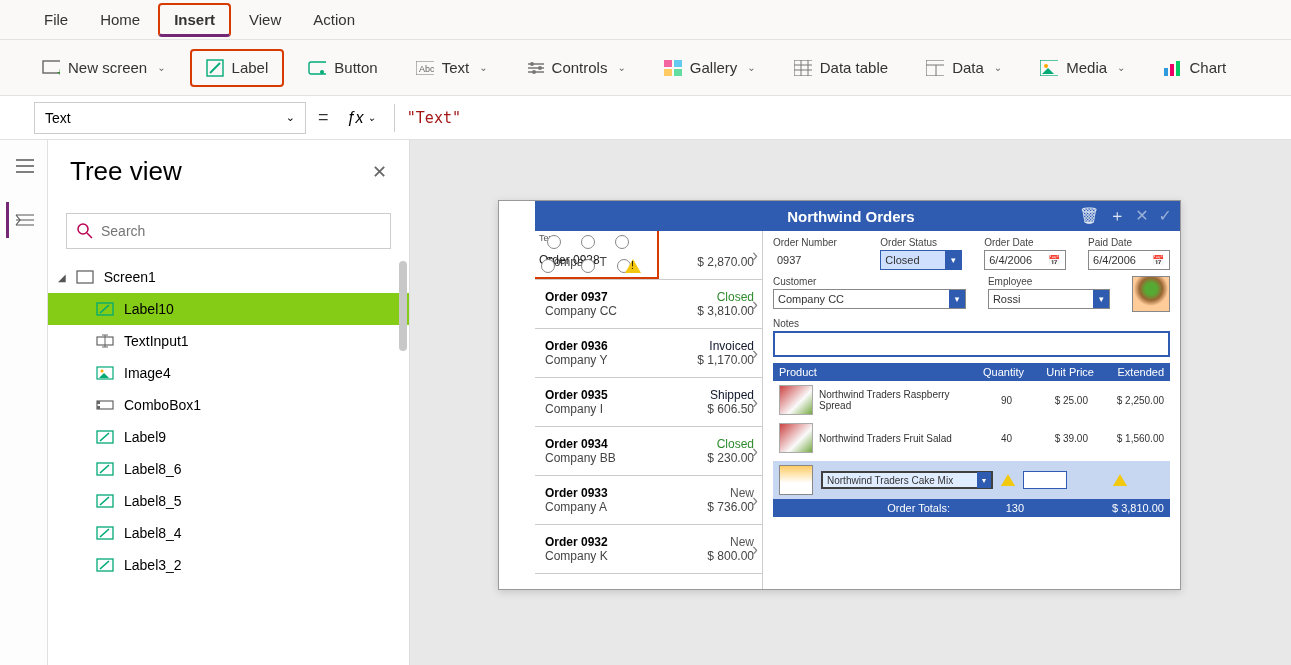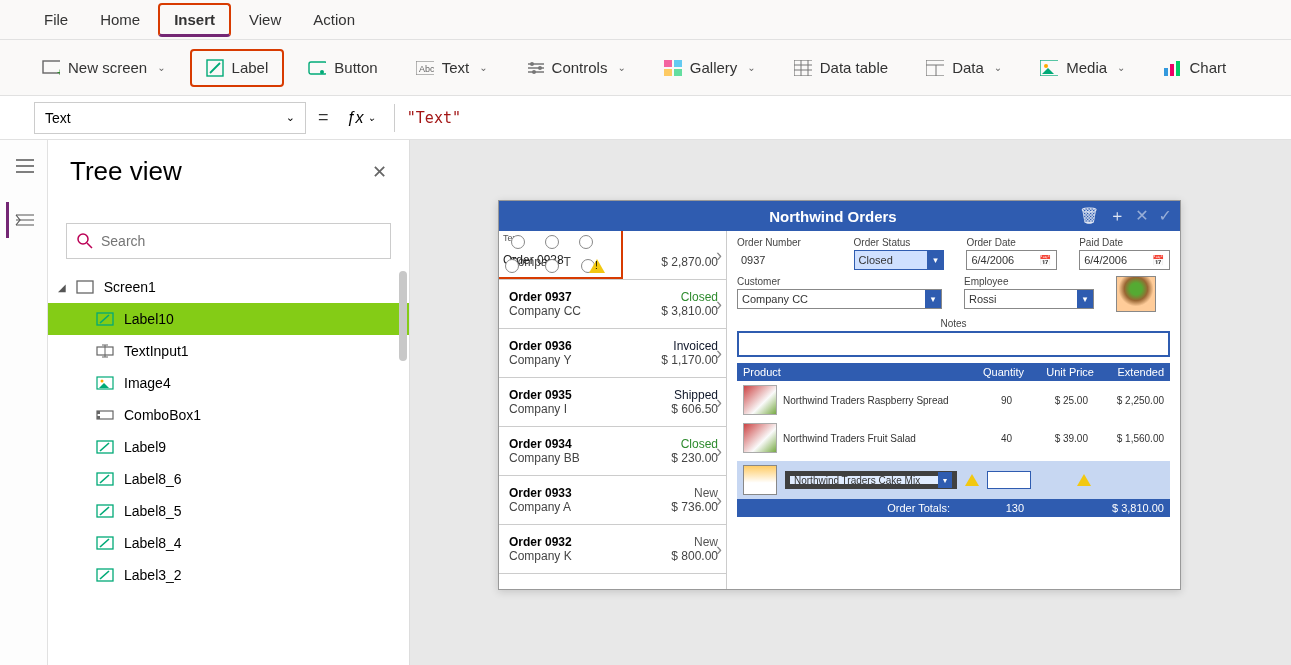--- a/index.html
+++ b/index.html
@@ -27,33 +27,33 @@
 
 .left-rail { position: absolute; left: 0; top: 140px; width: 48px; height: 525px; background: #fdfdfd; border-right: 1px solid #e1e1e1; display: flex; flex-direction: column; align-items: center; padding-top: 8px; gap: 18px; }
 .rail-btn { width: 36px; height: 36px; display: flex; align-items: center; justify-content: center; cursor: pointer; border-left: 3px solid transparent; }
 .rail-btn.active { border-left: 3px solid #742774; }
 
 
 .tree-panel { position: absolute; left: 48px; top: 140px; width: 362px; height: 525px; background: #fff; border-right: 1px solid #ddd; }
 .tree-header { display: flex; align-items: center; justify-content: space-between; padding: 16px 22px 12px; }
 .tree-header h2 { font-size: 26px; font-weight: 400; }
 .tree-close { font-size: 18px; color: #666; cursor: pointer; }
-.tree-search { margin: 24px 18px 12px; height: 36px; border: 1px solid #ccc; display: flex; align-items: center; padding: 0 10px; gap: 8px; }
+.tree-search { margin: 14px 18px 12px; height: 36px; border: 1px solid #ccc; display: flex; align-items: center; padding: 0 10px; gap: 8px; }
 .tree-search input { border: none; outline: none; font-size: 14px; flex: 1; }
 .tree-scroll { position: relative; height: 420px; overflow: hidden; }
 .tree-item { display: flex; align-items: center; gap: 10px; padding: 8px 14px 8px 28px; font-size: 14px; cursor: pointer; }
 .tree-item.root { padding-left: 10px; }
 .tree-item.selected { background: #84cc16; }
 .tree-item.child { padding-left: 48px; }
 .tree-icon { width: 18px; height: 14px; display: inline-flex; }
 .tree-scrollbar { position: absolute; right: 2px; top: 0; width: 8px; height: 90px; background: #c8c8c8; border-radius: 4px; }
 
 
 .canvas { position: absolute; left: 410px; top: 140px; right: 0; bottom: 0; background: #e8e8e8; }
-.app-frame { position: absolute; left: 88px; top: 60px; width: 683px; background: #fff; border: 1px solid #999; box-shadow: 0 2px 8px rgba(0,0,0,.15); }
+.app-frame { position: absolute; left: 88px; top: 60px; width: 683px; background: #fff; border: 1px solid #999; box-shadow: 0 2px 8px rgba(0,0,0,.15); padding-left: 36px; }
 
 
 .app-header { background: #2f5cb0; height: 30px; display: flex; align-items: center; justify-content: space-between; padding: 0 8px; color: #fff; }
 .app-header-title { flex:1; text-align:center; font-weight: 600; font-size: 15px;}
 .app-header-icons { display: flex; gap: 10px; font-size: 16px; }
 .app-header-icons span { cursor:pointer; opacity:.85; }
 
 
 .sel-overlay { position: absolute; left: -4px; top: -4px; width: 128px; height: 52px; border: 2px solid #d83b01; z-index: 50; pointer-events:none; }
 .handle { position:absolute; width:14px; height:14px; border-radius:50%; background:#fff; border:1px solid #888; }
@@ -90,21 +90,21 @@
 
 .ptable-head { background:#2f5cb0; color:#fff; display:flex; font-size:11px; padding:3px 6px; margin-top:4px;}
 .ptable-head div:nth-child(1){flex:1;} .ptable-head div:nth-child(2){width:60px;text-align:right;} .ptable-head div:nth-child(3){width:70px;text-align:right;} .ptable-head div:nth-child(4){width:70px;text-align:right;}
 .prow { display:flex; align-items:center; font-size:10px; padding:4px 6px; gap:6px;}
 .prow .pimg{width:34px;height:30px;background:linear-gradient(135deg,#c44,#fafafa 60%,#7a4);border:1px solid #aaa;}
 .prow .pname{flex:1;}
 .prow .q{width:54px;text-align:right;} .prow .up{width:70px;text-align:right;} .prow .ext{width:70px;text-align:right;}
 
 .addp-row { background:#c7d7f2; display:flex; align-items:center; gap:8px; padding:4px 6px; margin-top:4px;}
 .addp-row .pimg{width:34px;height:30px;background:linear-gradient(#fc6,#fff 60%);border:1px solid #888;}
-.addp-row .psel{flex:0 0 172px; border:5px solid #404040; height:18px; display:flex; align-items:center; padding:0 4px; font-size:10px; background:#e0ecff;}
+.addp-row .psel{flex:0 0 172px; border:2px solid #404040; height:18px; display:flex; align-items:center; padding:0 4px; font-size:10px; background:#e0ecff;}
 .addp-row .psel .chev-d{margin-left:auto;background:#2f5cb0;color:#fff;width:14px;height:16px;display:flex;align-items:center;justify-content:center;font-size:8px;margin-right:-4px;}
 .addp-row .qty{width:44px;height:18px;border:1px solid #2f5cb0;background:#fff;}
 .warn-sm{width:0;height:0;border-left:7px solid transparent;border-right:7px solid transparent;border-bottom:12px solid #f2c811;position:relative;}
 
 .totals-row { background:#2f5cb0; color:#fff; display:flex; font-size:11px; padding:3px 6px; align-items:center;}
 .totals-row .lab{flex:1;text-align:right;padding-right:20px;} .totals-row .q{width:54px;text-align:right;} .totals-row .up{width:70px;} .totals-row .ext{width:70px;text-align:right;}
 
 svg { display:block; }
 </style>
 </head>
@@ -501,21 +501,21 @@
             </div>
           <div class="dcol" style="width:130px">
               <label>Employee</label>
               <div class="field">
                 <span>Rossi</span>
                 <span class="chev-d">▾</span>
               </div>
             </div>
           <div class="avatar"></div>
         </div>
-        <div class="dcol" style="margin-bottom:6px;align-items:center;">
+        <div class="dcol" style="margin-bottom:6px;">
             <label>Notes</label>
             <div class="notes-field"></div>
           </div>
 
         <div class="ptable-head">
           <div>Product</div>
           <div>Quantity</div>
           <div>Unit Price</div>
           <div>Extended</div>
         </div>

